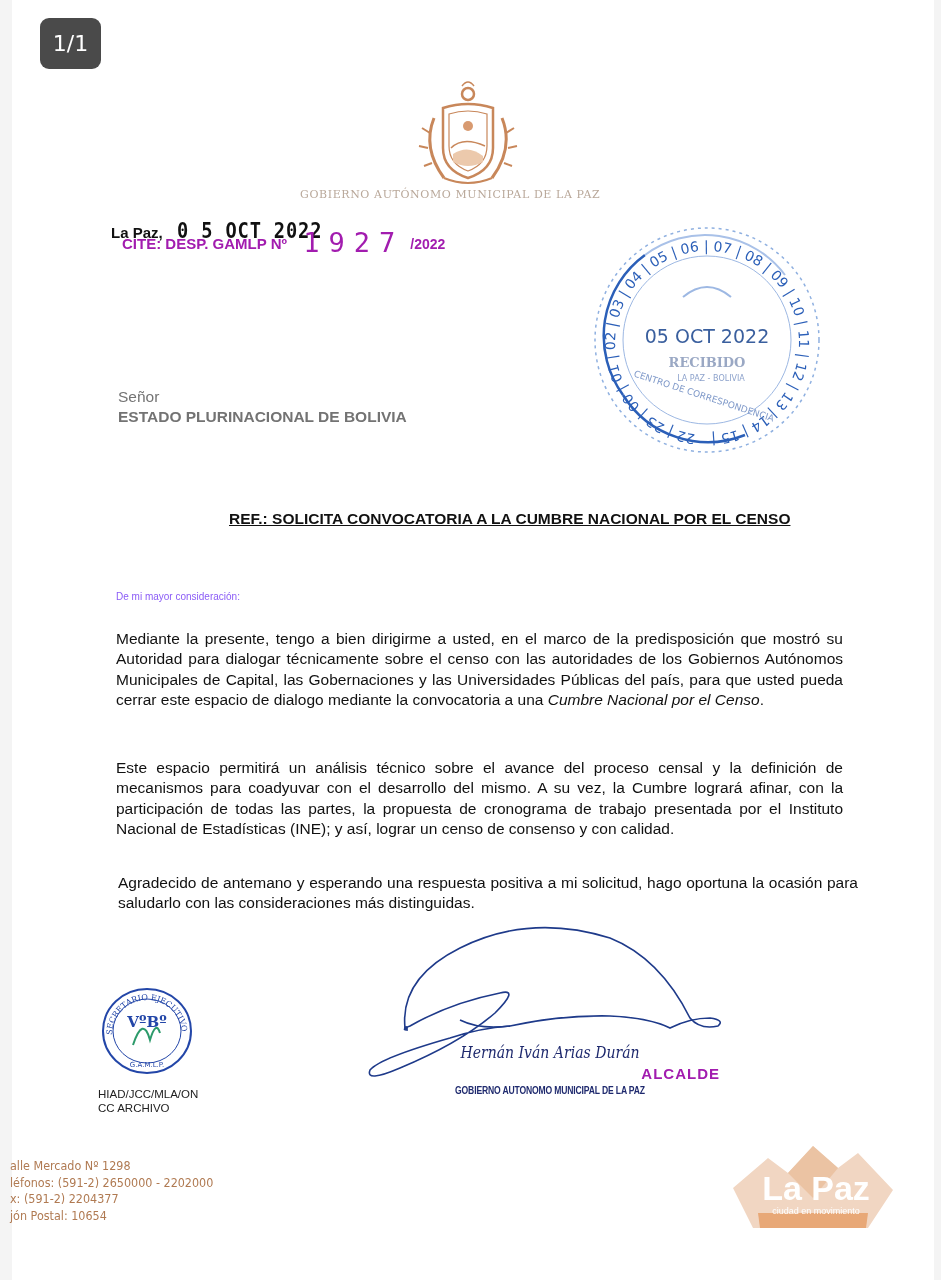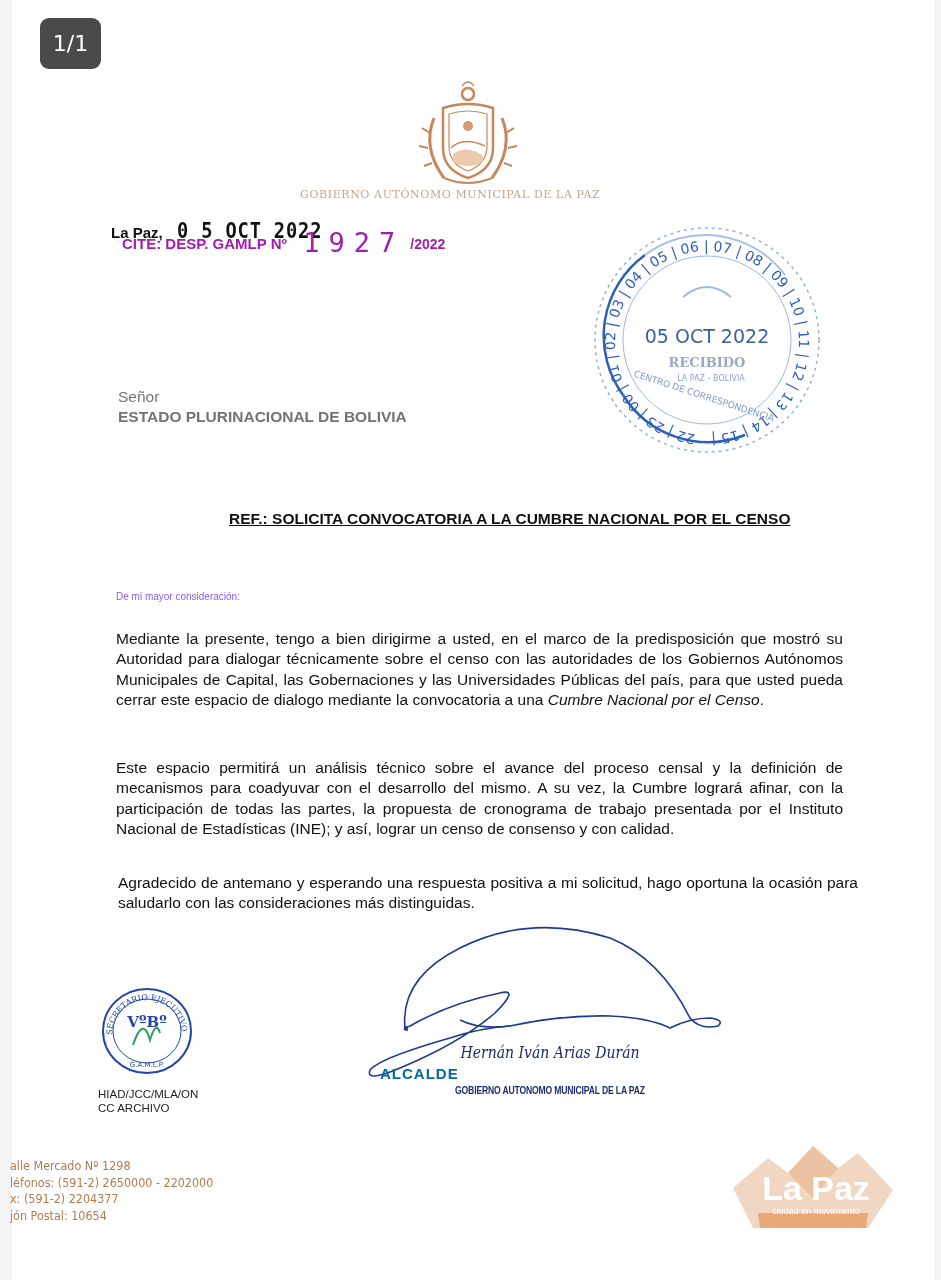--- a/index.html
+++ b/index.html
@@ -58,22 +58,22 @@
     .p2 { top: 731px; margin-top: 27px; }
     .p3 { top: 873px; left: 104px; width: 740px; margin-left: 14px; }
 
     .signature { left: 360px; top: 918px; width: 380px; height: 170px; }
     .signer-name {
       left: 380px; top: 1043px; width: 340px; text-align: center;
       font-family: "DejaVu Serif", serif; font-style: italic; font-size: 16.5px; color: #1f2a6e;
       transform: scaleX(0.85);
     }
     .signer-title {
-      left: 380px; top: 1065px; width: 340px; text-align: left;
-      font-size: 15px; font-weight: bold; color: #0369a1; letter-spacing: 1px;
+      left: 380px; top: 1065px; width: 340px; text-align: right;
+      font-size: 15px; font-weight: bold; color: #a21caf; letter-spacing: 1px;
     }
     .signer-org {
       left: 380px; top: 1084px; width: 340px; text-align: center;
       font-size: 11px; font-weight: bold; color: #1f2a6e; transform: scaleX(0.78); letter-spacing: -0.2px;
     }
 
     .vobo-stamp { left: 98px; top: 985px; width: 98px; height: 90px; }
     .initials { left: 98px; top: 1087px; font-size: 11.5px; color: #222; line-height: 14px; }
 
     .footer-address {

